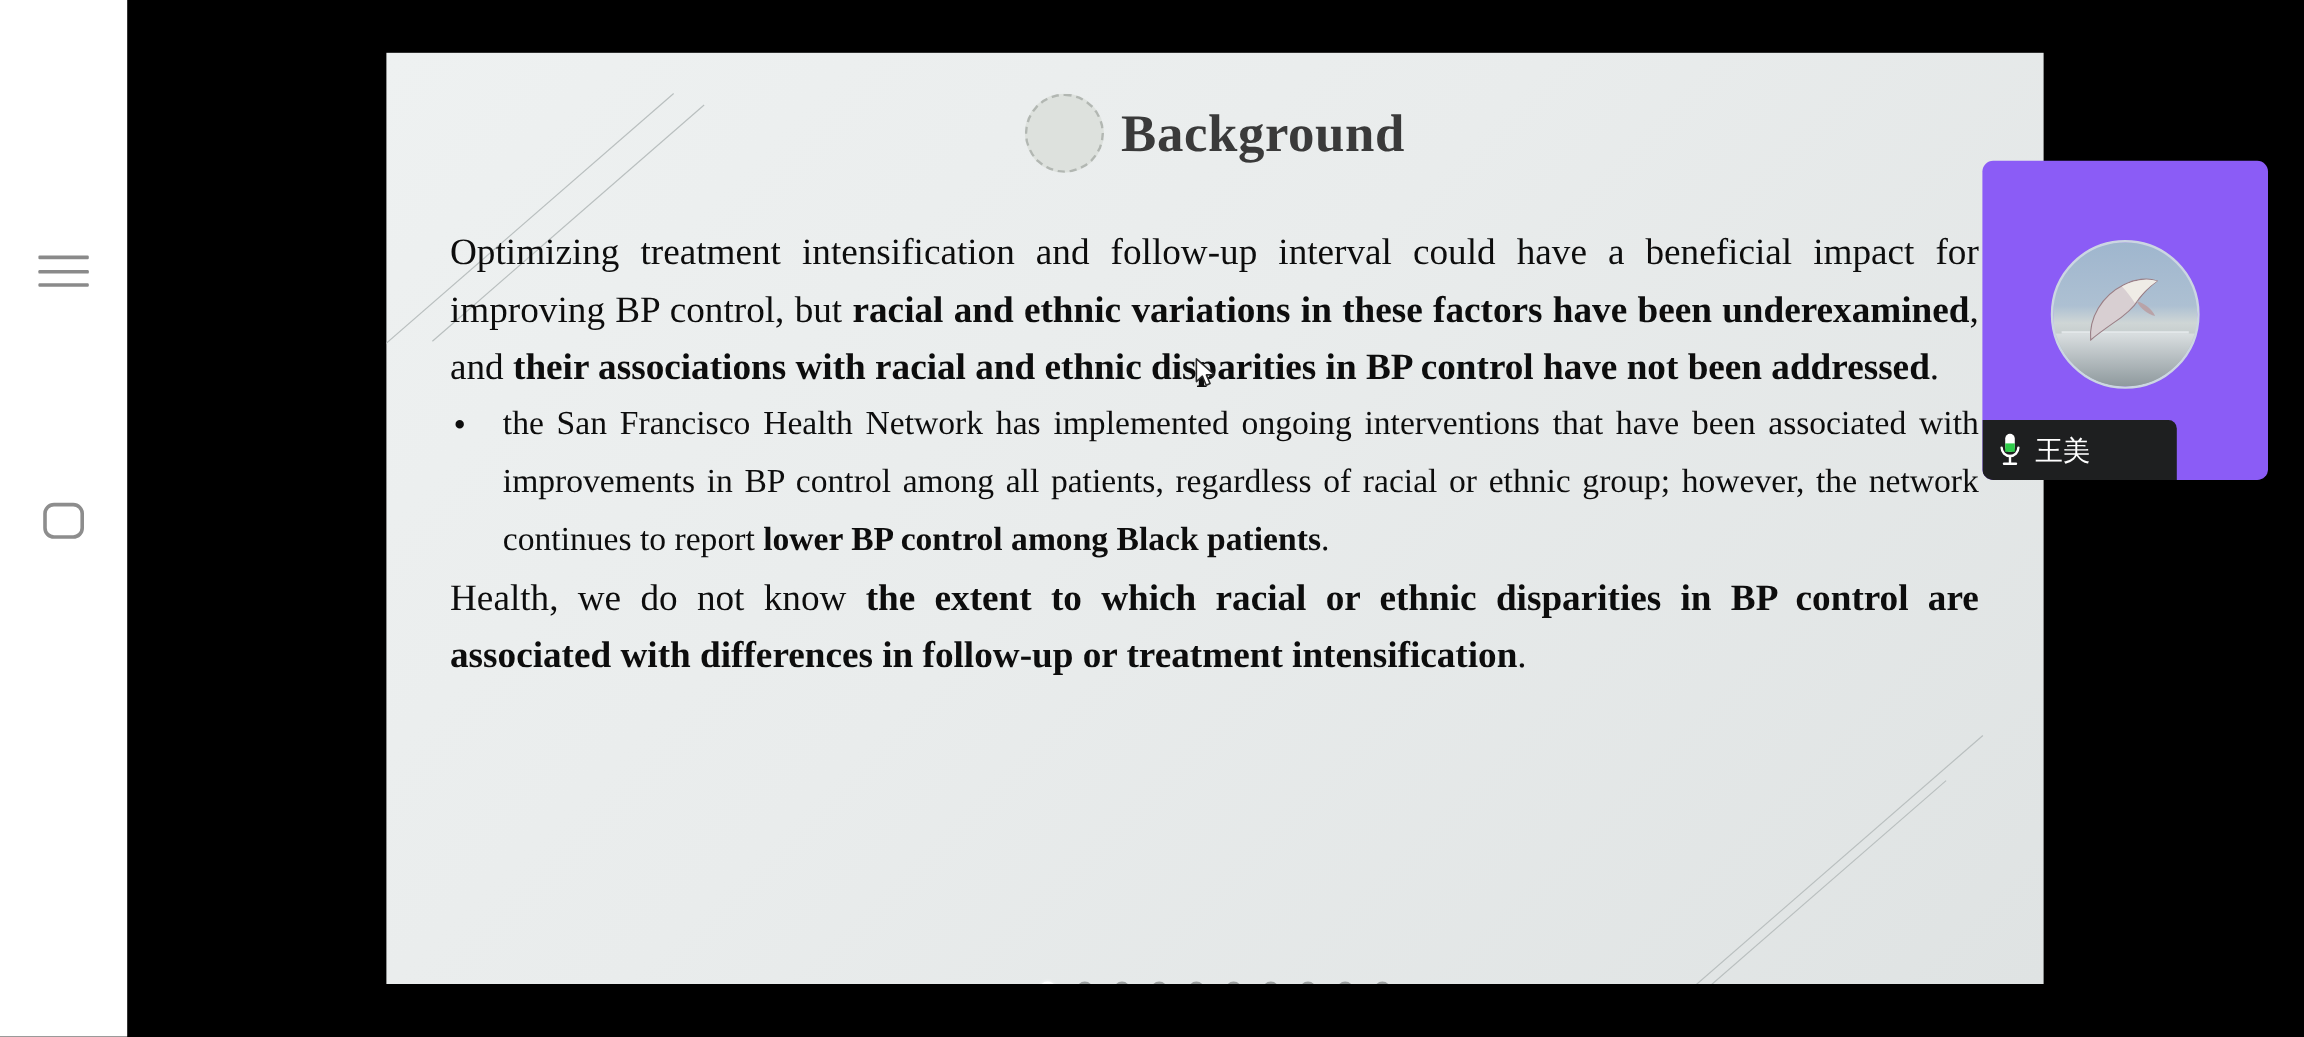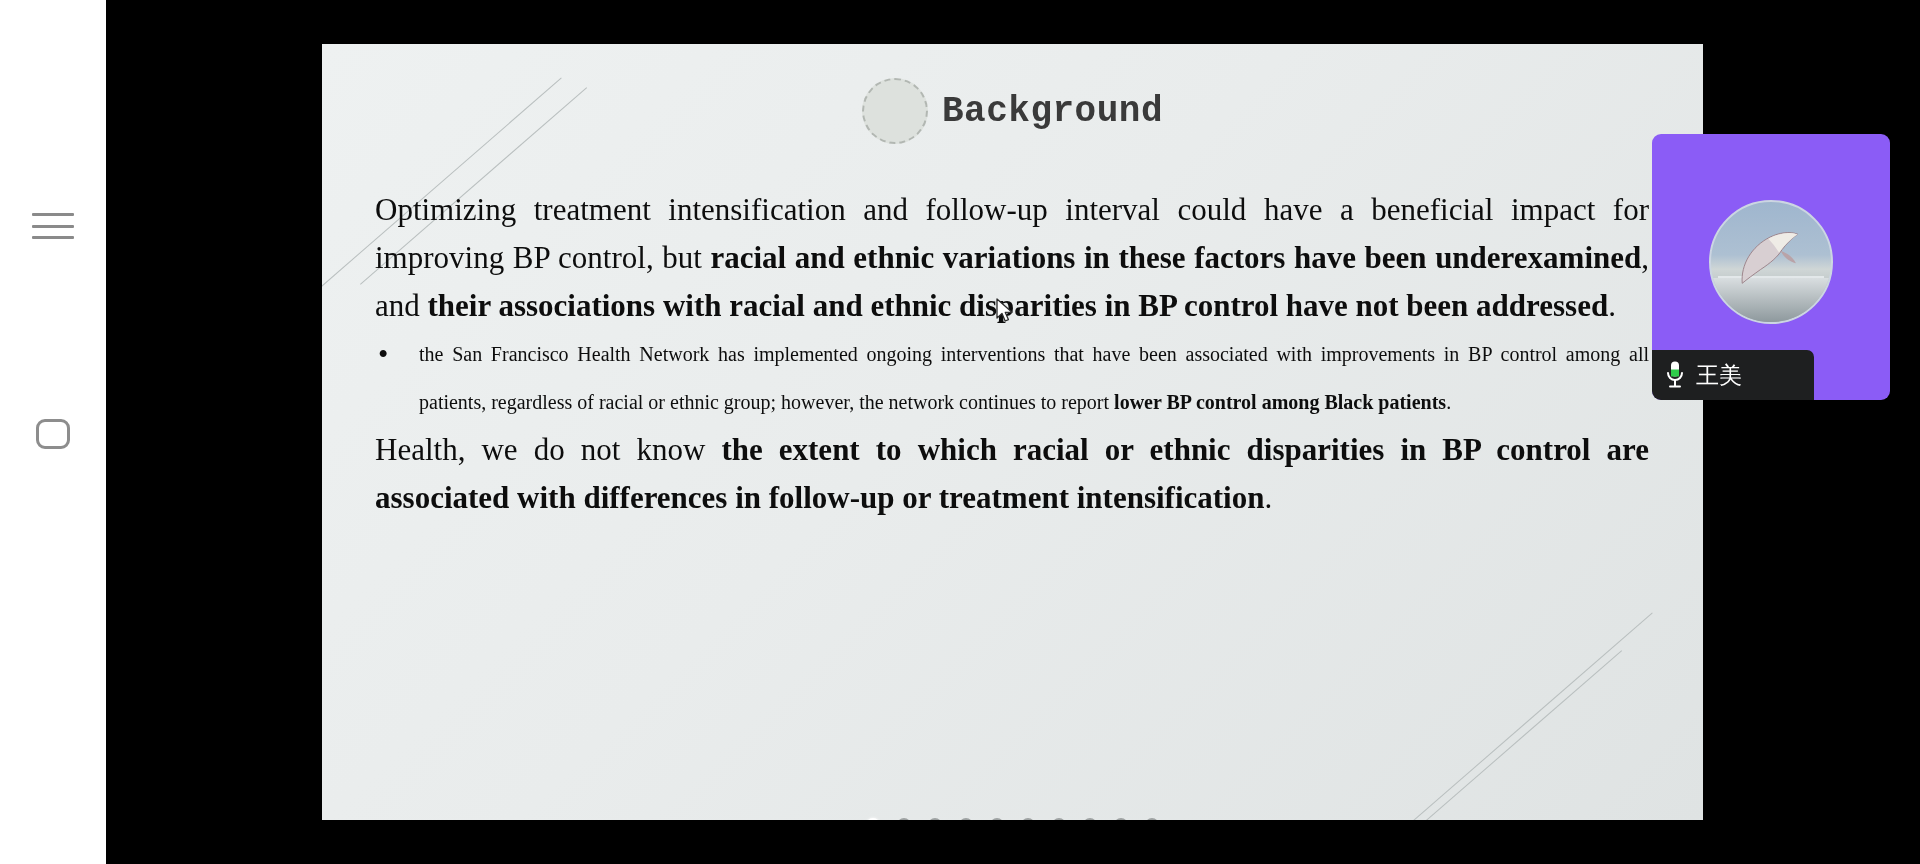--- a/index.html
+++ b/index.html
@@ -58,23 +58,23 @@
     display:flex; align-items:center; justify-content:center;
     gap:14px;
   }
   .title-circle {
     width:66px; height:66px; border-radius:50%;
     background:#dde1dd;
     border:2px dashed #b2b7b2;
     flex:0 0 auto;
   }
   .slide-title {
-    font-family:Liberation Mono, monospace;
+    font-family:Liberation Serif, serif;
     font-weight:700;
-    font-size:36px;
+    font-size:44px;
     color:#3a3a3a;
     letter-spacing:0.5px;
   }
 
   .slide-body {
     position:absolute;
     left:53px; top:142px;
     width:1274px;
   }
   .para {
@@ -98,21 +98,21 @@
     width:44px;
     font-size:29.5px;
     line-height:48px;
     color:#0d0d0d;
     text-align:left;
     padding-left:3px;
   }
   .bullet-text {
     flex:1 1 auto;
     font-family:"Liberation Serif", serif;
-    font-size:20px;
+    font-size:28px;
     line-height:48px;
     color:#0d0d0d;
     text-align:justify;
     text-justify:inter-word;
   }
   .bullet-text b { font-weight:700; }
 
   
   .dots {
     position:absolute;

